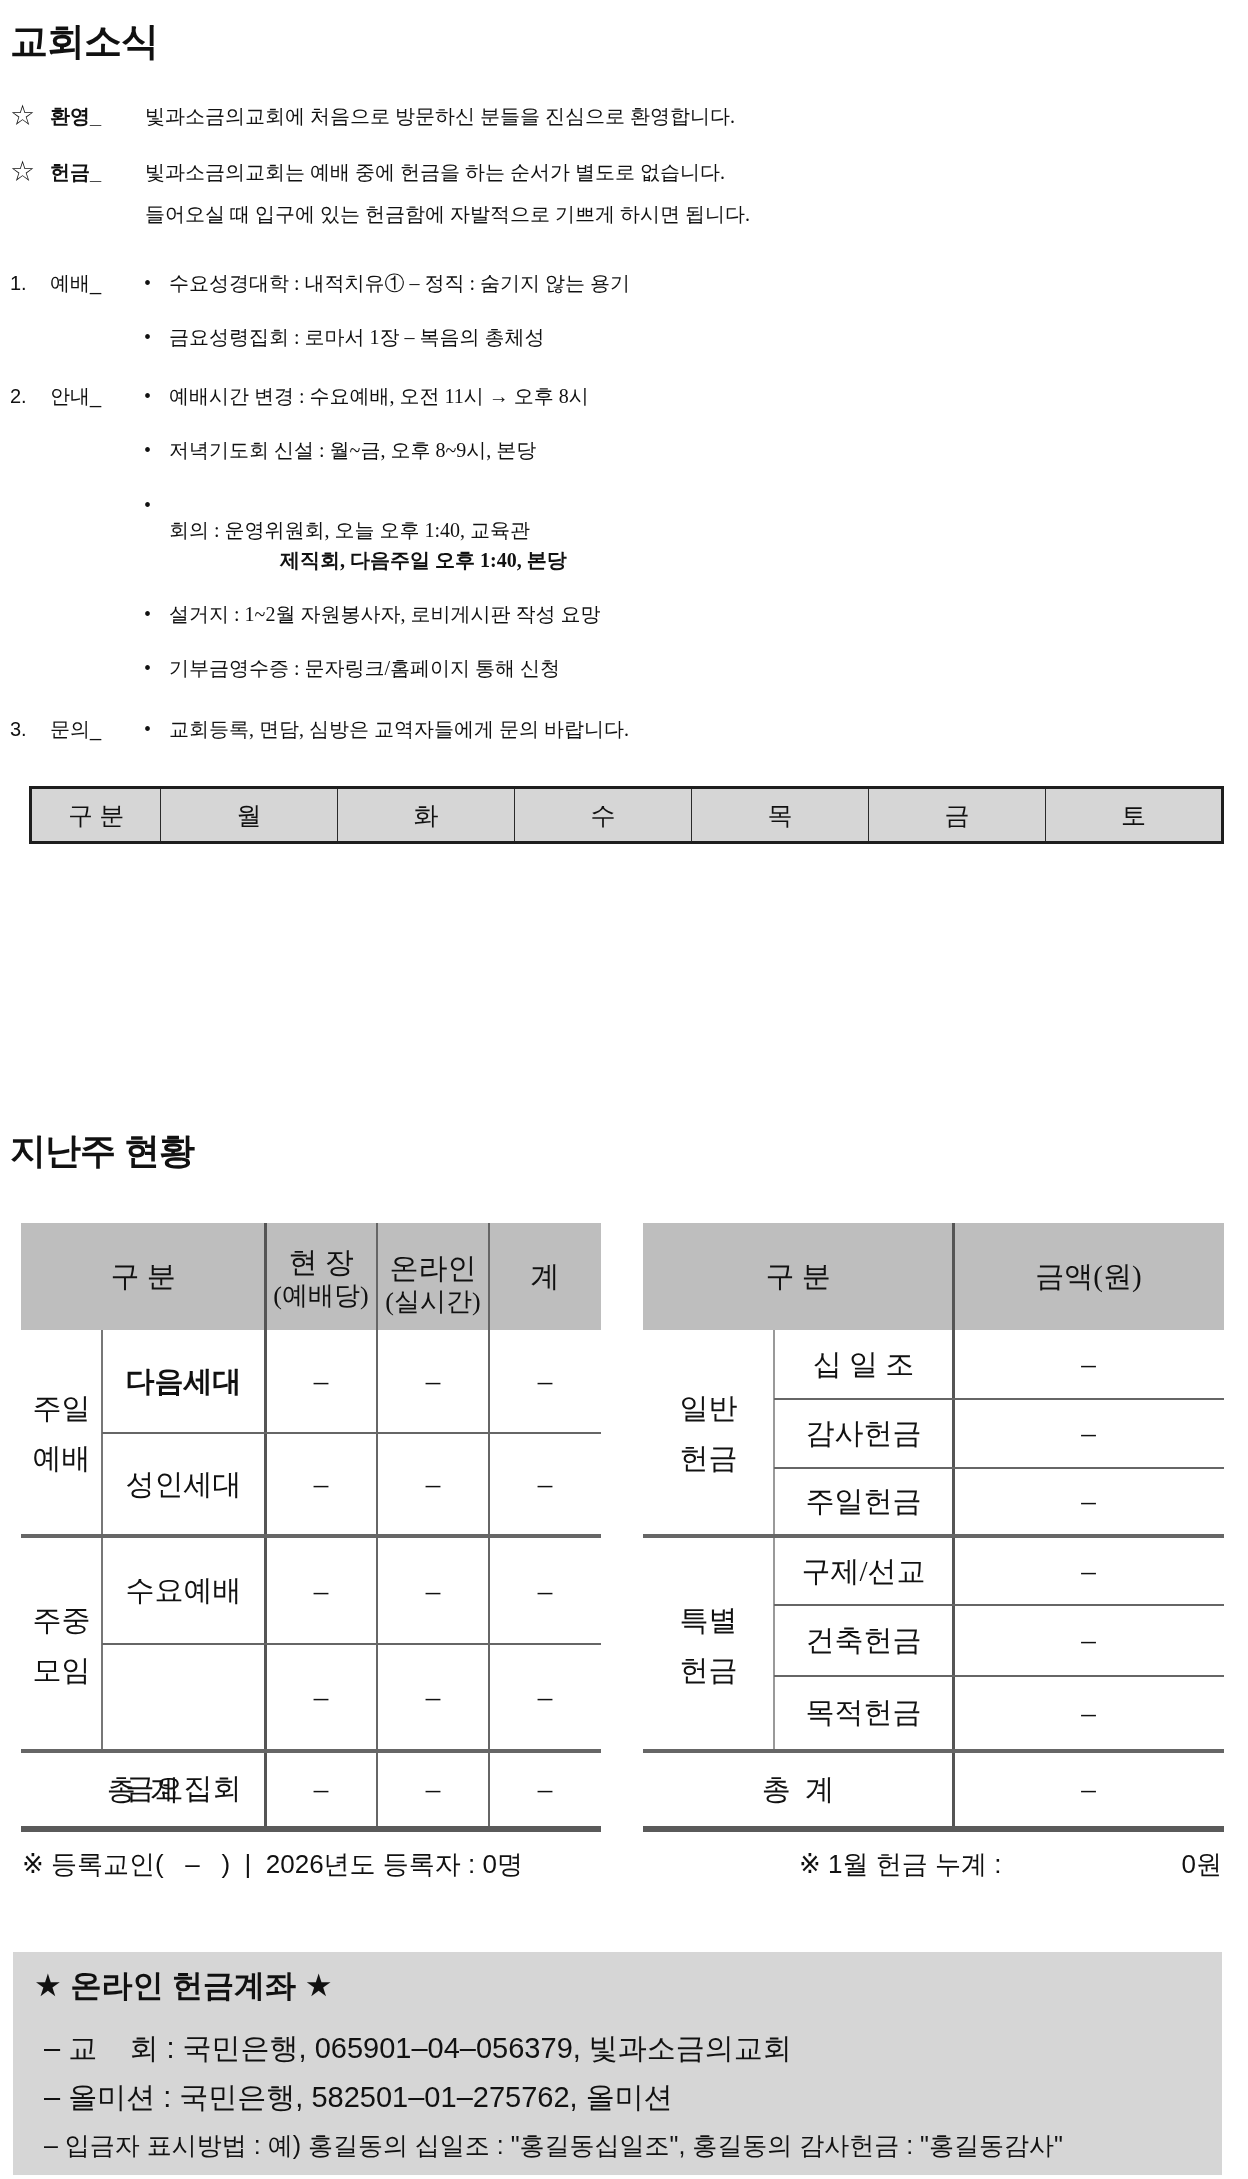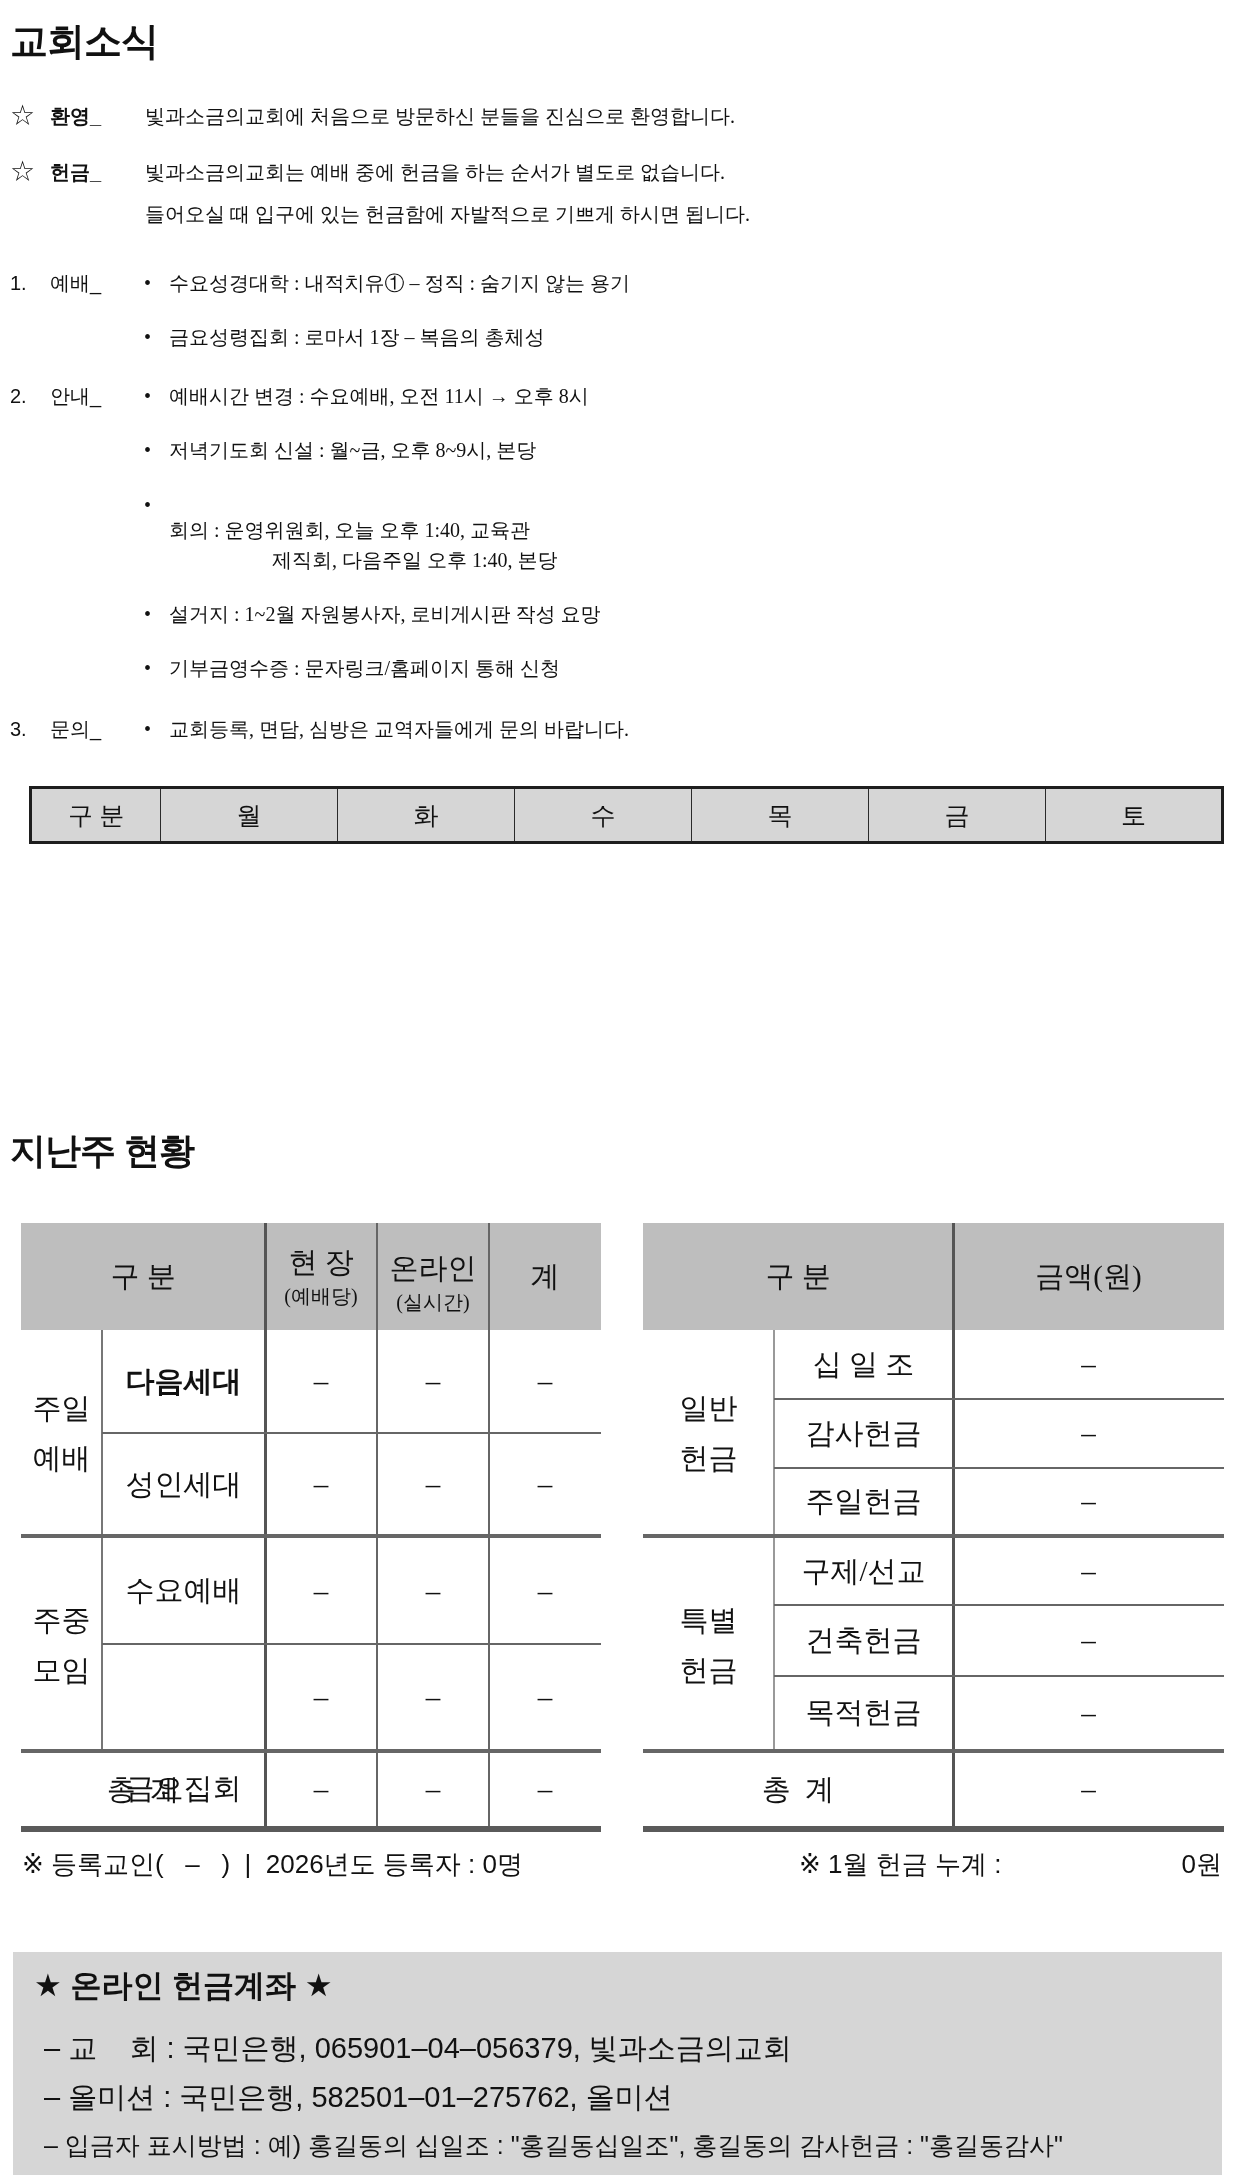--- a/index.html
+++ b/index.html
@@ -12,21 +12,21 @@
   .lbl-bold{font-weight:bold;}
   .box{position:absolute;display:flex;align-items:center;justify-content:center;text-align:center;white-space:pre;}
   .col{flex-direction:column;}
   .rule{position:absolute;background:#666;}
   
   .qt{position:absolute;left:29px;top:786px;width:1192px;border-collapse:collapse;table-layout:fixed;border:3px solid #1e1e1e;font-size:25px;}
   .qt td{border:1.5px solid #2a2a2a;text-align:center;padding:0;white-space:nowrap;overflow:hidden;}
   .qt .hd{background:#d6d6d6;}
   .st-hd{position:absolute;background:#bebebe;}
   .cell-txt{font-size:29px;}
-  .sub-txt{font-size:20px;line-height:30px;}
+  .sub-txt{font-size:26px;line-height:30px;}
   .big-line{line-height:50px;text-align:center;}
   .foot{position:absolute;white-space:pre;font-size:26px;height:36px;line-height:36px;}
   .graybox{position:absolute;left:13px;top:1952px;width:1209px;height:223px;background:#d6d6d6;}
 </style>
 </head>
 <body>
 
 <div class="title sans" style="left:10px;top:18px;">교회소식</div>
 
 <div class="ln sans mark" style="left:10px;top:96px;">☆</div>
@@ -46,21 +46,21 @@
 <div class="ln serif" style="left:169px;top:317px;">금요성령집회 : 로마서 1장 – 복음의 총체성</div>
 
 <div class="ln sans" style="left:10px;top:376px;">2.</div>
 <div class="ln sans" style="left:50px;top:376px;">안내_</div>
 <div class="ln serif" style="left:144px;top:376px;">•</div>
 <div class="ln serif" style="left:169px;top:376px;">예배시간 변경 : 수요예배, 오전 11시 → 오후 8시</div>
 <div class="ln serif" style="left:144px;top:430px;">•</div>
 <div class="ln serif" style="left:169px;top:430px;">저녁기도회 신설 : 월~금, 오후 8~9시, 본당</div>
 <div class="ln serif" style="left:144px;top:485px;">•</div>
 <div class="ln serif" style="left:169px;top:485px;margin-top:25px;">회의 : 운영위원회, 오늘 오후 1:40, 교육관</div>
-<div class="ln serif" style="left:272px;top:540px;">제직회, 다음주일 오후 1:40, 본당</div>
+<div class="ln serif" style="left:280px;top:540px;font-weight:bold;">제직회, 다음주일 오후 1:40, 본당</div>
 <div class="ln serif" style="left:144px;top:594px;">•</div>
 <div class="ln serif" style="left:169px;top:594px;">설거지 : 1~2월 자원봉사자, 로비게시판 작성 요망</div>
 <div class="ln serif" style="left:144px;top:648px;">•</div>
 <div class="ln serif" style="left:169px;top:648px;">기부금영수증 : 문자링크/홈페이지 통해 신청</div>
 
 <div class="ln sans" style="left:10px;top:709px;">3.</div>
 <div class="ln sans" style="left:50px;top:709px;">문의_</div>
 <div class="ln serif" style="left:144px;top:709px;">•</div>
 <div class="ln serif" style="left:169px;top:709px;">교회등록, 면담, 심방은 교역자들에게 문의 바랍니다.</div>
 

